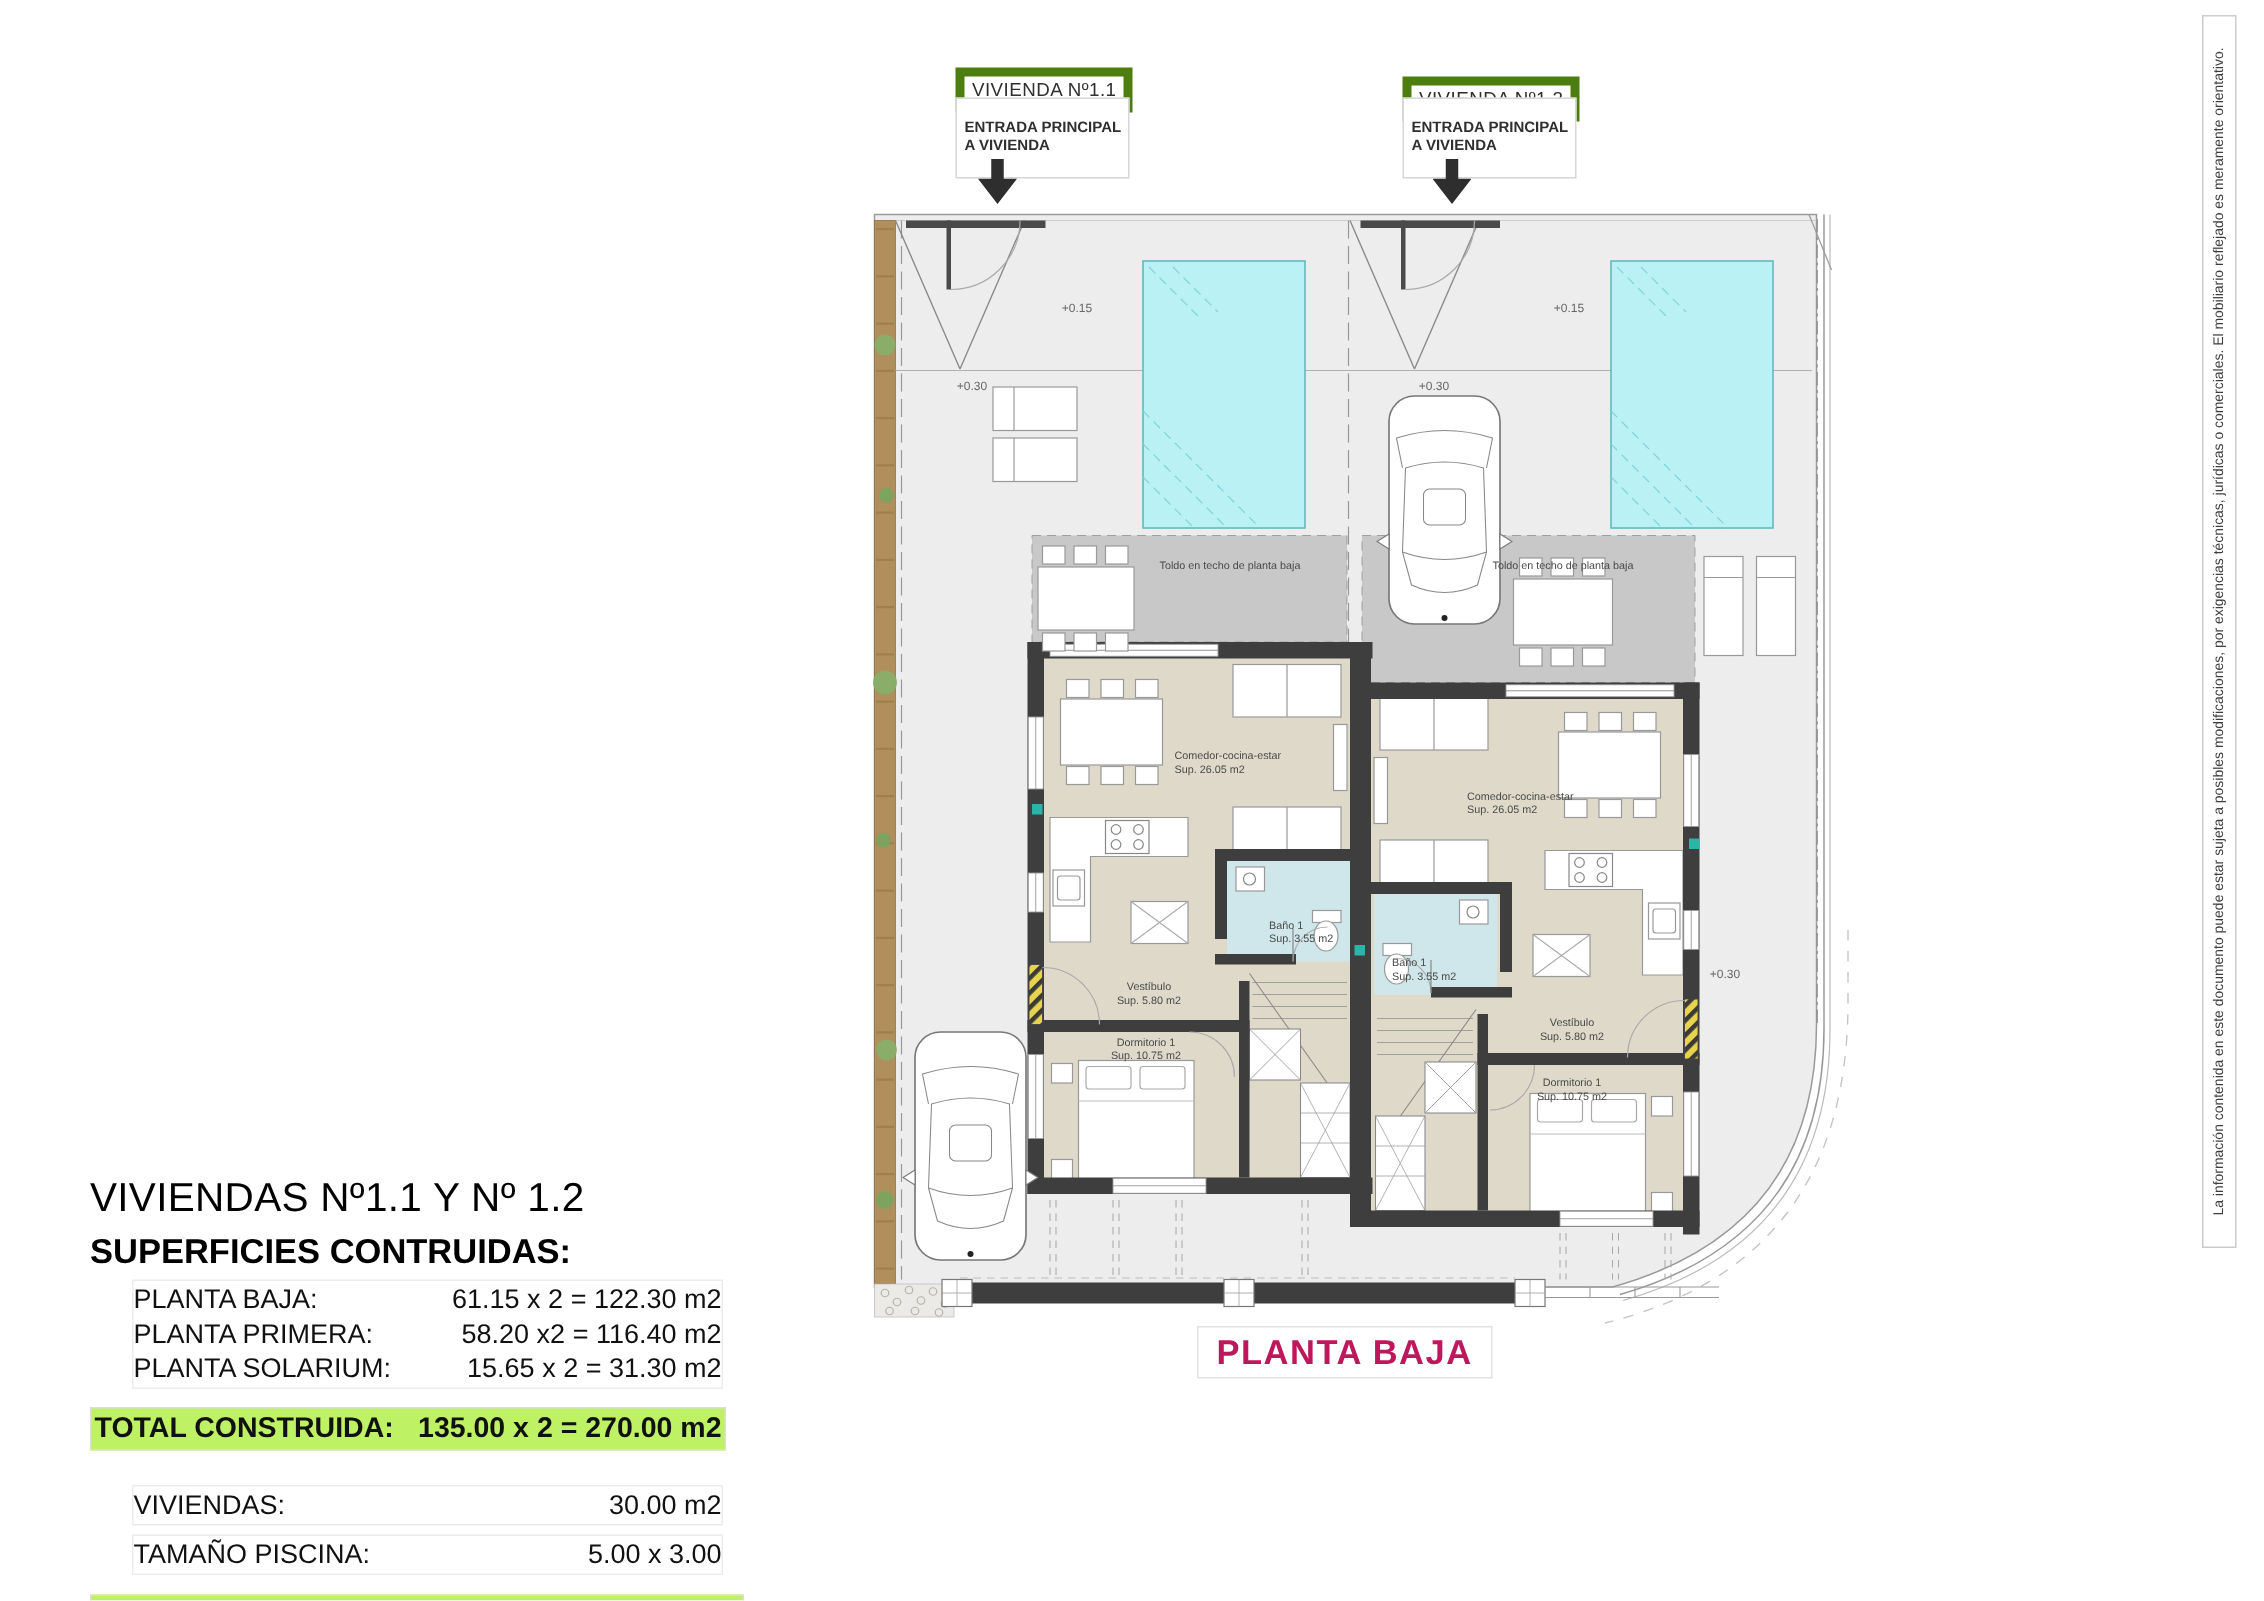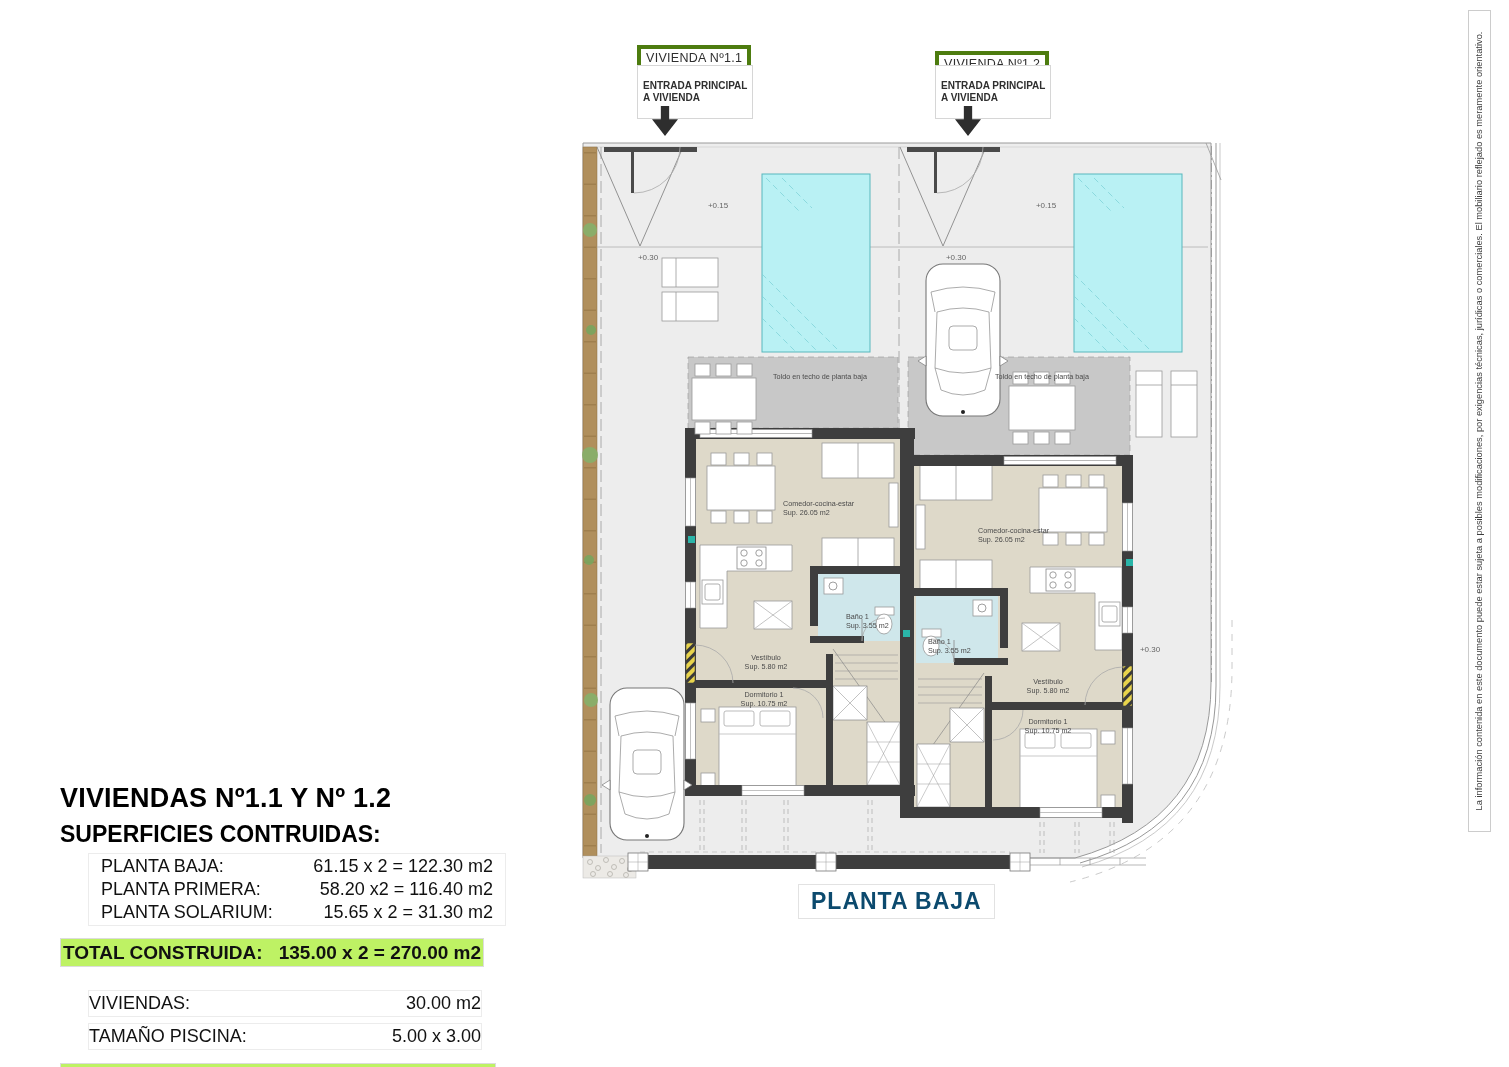--- a/index.html
+++ b/index.html
@@ -1,22 +1,22 @@
 <!DOCTYPE html>
 <html style="--parcel: #ededed; --terrace: #c8c8c8; --floor: #ded9c9; --bath: #cfe7eb; --wall: #3e3e3e; --pool: #b9f1f4; --vegetation: #b08f5c; --door_accent: #e8d44c;"><head>
 <meta charset="utf-8">
 <style>
   html,body{margin:0;padding:0;background:#fff;font-family:"Liberation Sans",sans-serif;}
   .page{position:relative;width:1509px;height:1067px;background:#fff;overflow:hidden;}
   .abs{position:absolute;}
-  .lblbox{border:4px solid #4d7c0f;background:#fff;color:#2f2f2f;padding:2px 5px;font-size:12.5px;letter-spacing:.3px;white-space:nowrap;}
+  .lblbox{border:6px solid #4d7c0f;background:#fff;color:#2f2f2f;padding:2px 5px;font-size:12.5px;letter-spacing:.3px;white-space:nowrap;}
   .entbox{border:1px solid #d6d6d6;background:#fff;color:#2f2f2f;padding:14px 5px;font-size:10px;font-weight:600;line-height:12px;white-space:nowrap;}
   .arrow{width:26px;height:30px;background:#2e2e2e;clip-path:polygon(34% 0,66% 0,66% 44%,100% 44%,50% 100%,0 44%,34% 44%);}
-  .plantitle{border:1px solid #e2e2e2;background:#fff;color:#0c4a6e;font-size:23px;font-weight:bold;letter-spacing:1px;padding:3px 12px;}
-  .sum-title{color:#000;font-size:27px;font-weight:bold;letter-spacing:.2px;}
+  .plantitle{border:1px solid #e2e2e2;background:#fff;color:#be185d;font-size:23px;font-weight:bold;letter-spacing:1px;padding:3px 12px;}
+  .sum-title{color:#000;font-size:27px;font-weight:normal;letter-spacing:.2px;}
   .sum-sub{color:#000;font-size:23px;font-weight:bold;}
   .sum-rows{border:1px solid #ececec;}
   .sum-row{display:flex;justify-content:space-between;font-size:18px;color:#111;line-height:23px;}
   .sum-row.bold{font-weight:bold;font-size:19px;line-height:25px;}
   .boxed{border:1px solid #dcdcdc;background:#bef264;padding:1px 2px;}
   .disclaimer{border:1px solid #cccccc;background:#fff;color:#3d3d3d;font-size:9.3px;white-space:nowrap;text-align:center;line-height:21px;}
   svg text{font-family:"Liberation Sans",sans-serif;fill:#4a4a4a;}
   .t7{font-size:7.2px;}
   .t8{font-size:8px;fill:#666;}
   .c-parcel{fill:var(--parcel);} .c-pool{fill:var(--pool);} .c-terrace{fill:var(--terrace);}
@@ -379,21 +379,21 @@
     <div>A VIVIENDA</div>
   </div>
   <div class="abs arrow" style="left:955px;top:106px"></div>
 
   <div class="abs plantitle" style="left:798px;top:884px">PLANTA BAJA</div>
 
   <div class="abs" style="left:60px;top:783px;width:440px">
     <div class="sum-title">VIVIENDAS Nº1.1 Y Nº 1.2</div>
     <div class="sum-sub" style="margin-top:7px">SUPERFICIES CONTRUIDAS:</div>
 
-    <div class="sum-rows" style="margin:5px 0 6px 28px;width:392px;padding:1px 12px">
+    <div class="sum-rows" style="margin:5px 0 6px 28px;width:392px;padding:1px 0">
       <div class="sum-row">
         <span>PLANTA BAJA:</span>
         <span>61.15 x 2 = 122.30 m2</span>
       </div>
       <div class="sum-row">
         <span>PLANTA PRIMERA:</span>
         <span>58.20 x2 = 116.40 m2</span>
       </div>
       <div class="sum-row">
         <span>PLANTA SOLARIUM:</span>

